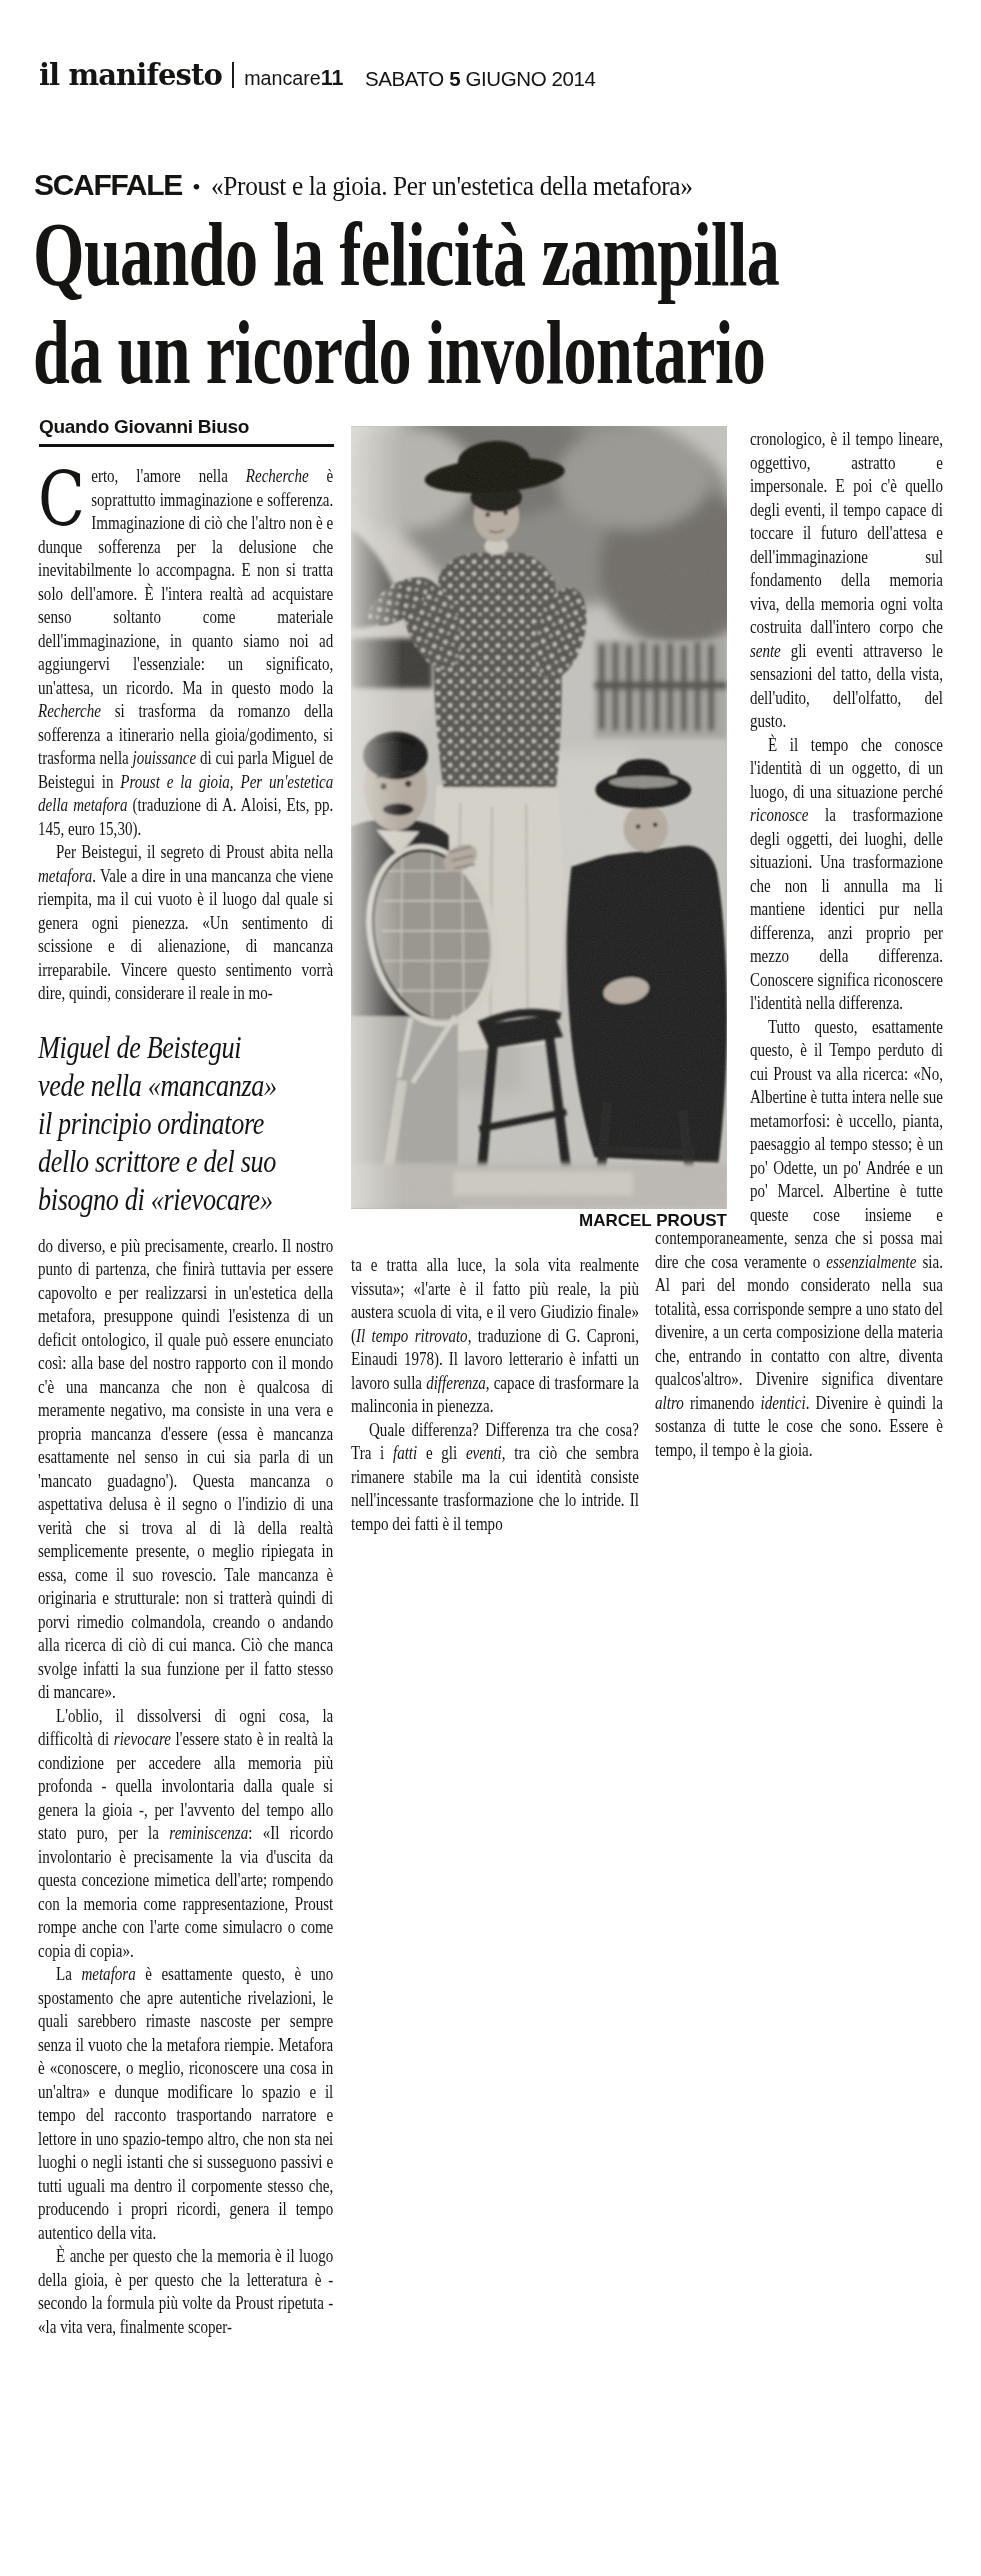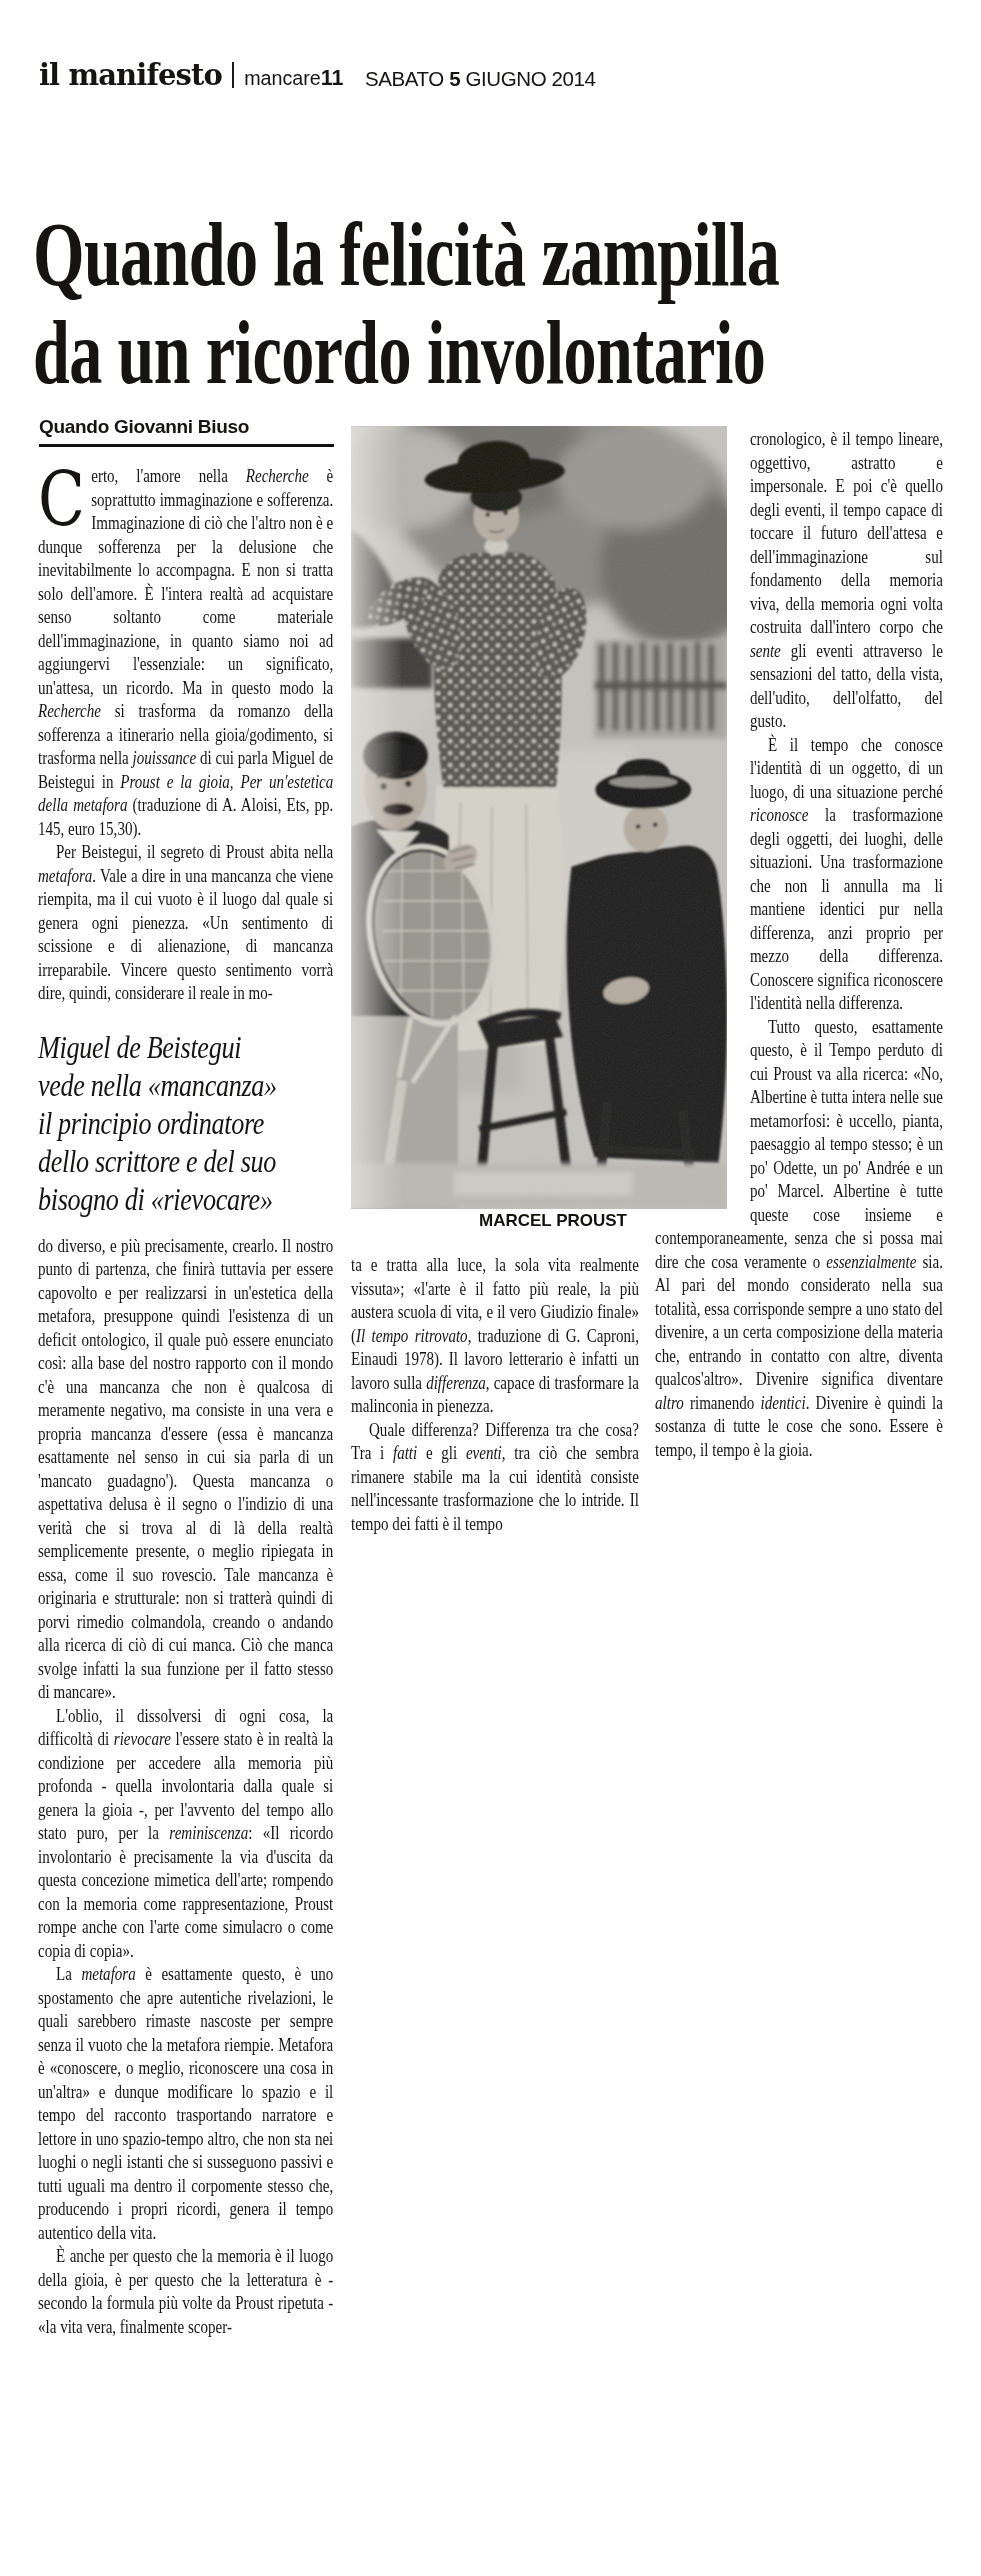--- a/index.html
+++ b/index.html
@@ -46,37 +46,42 @@
         line-height:60px;padding:4.3px 7.7px 0 0;}
   .photo-spacer{float:left;width:116px;height:780px;}
 
   
   .pull-quote{font-style:italic;font-size:32px;line-height:38px;text-align:left;
               white-space:pre-line;margin:22px 0 17px 0;letter-spacing:-0.4px;}
 
   
   .photo{position:absolute;left:351px;top:426px;width:376px;height:783px;overflow:hidden;background:#c6c4bf;}
   .photo svg{display:block;}
-  .photo-caption{position:absolute;left:479px;top:1211px;width:248px;
+  .photo-caption{position:absolute;left:479px;top:1211px;width:248px;text-align:right;
                  font-family:"Liberation Sans",sans-serif;font-weight:700;font-size:17px;
                  letter-spacing:0px;color:#121211;}
 </style>
 </head>
 <body>
 
 <div class="page">
 
   <div class="masthead">
     <span class="brand">il manifesto</span>
     <span class="mast-divider"></span>
     <span class="page-label">mancare</span>
     <span class="page-number">11</span>
   </div>
   <div class="issue-date">SABATO <b>5</b> GIUGNO 2014</div>
 
+  <div class="kicker">
+    <span class="kicker-section">SCAFFALE</span>
+    <span class="kicker-bullet">•</span>
+    <span class="kicker-title">«Proust e la gioia. Per un'estetica della metafora»</span>
+  </div>
 
   <div class="headline">
     <div>Quando la felicità zampilla</div>
     <div>da un ricordo involontario</div>
   </div>
 
   <div class="byline">Quando Giovanni Biuso</div>
   <div class="byline-rule"></div>
 
   <div class="photo">

